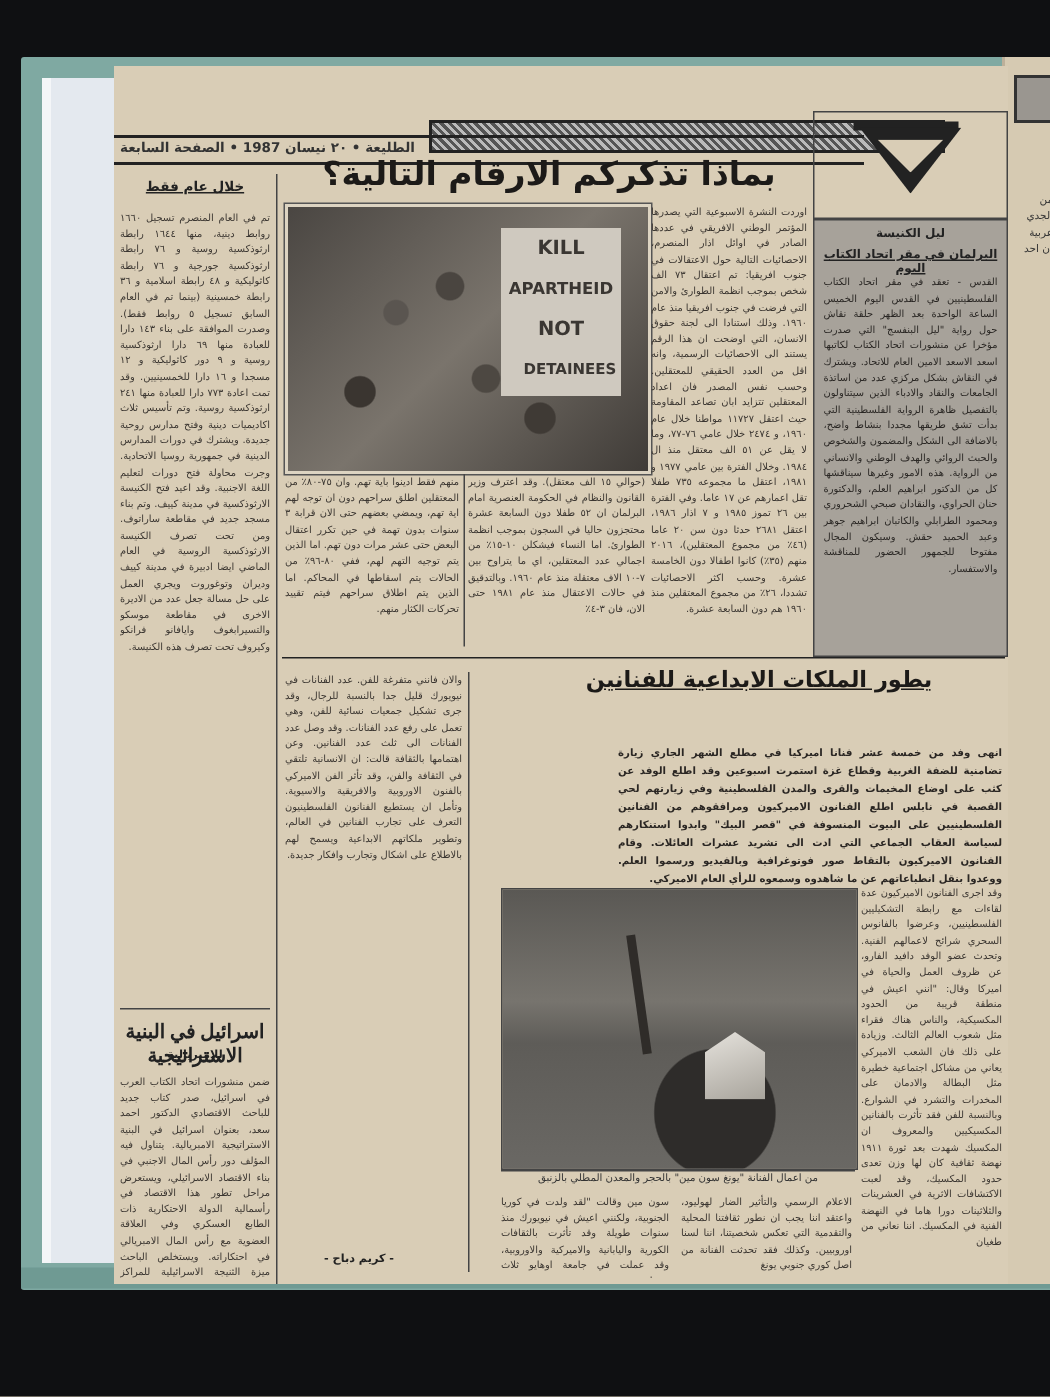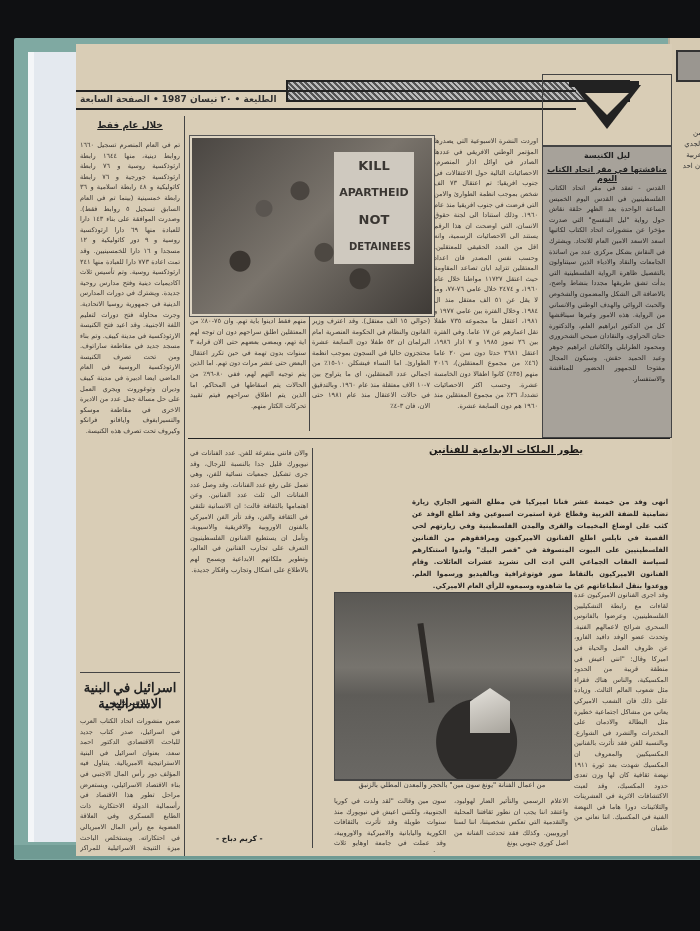--- a/index.html
+++ b/index.html
@@ -85,21 +85,21 @@
   .tree { position:absolute; left:88px; top:30px; width:6px; height:80px; background:#2f2c29; transform:rotate(-8deg); }
   .caption {
     position:absolute; left:258px; top:736px; width:236px; font-size:6.8px; color:#333;
     direction:rtl; text-align:center; border-top:1px solid #444;
   }
   .subhead {
     position:absolute; left:270px; top:400px; width:320px; text-align:center;
     direction:rtl; font-weight:bold; color:#1c1a18;
   }
   .subhead .l1 { font-size:14px; margin-bottom:10px; }
-  .subhead .l2 { font-size:10px; text-decoration:underline; }
+  .subhead .l2 { font-size:15px; text-decoration:underline; }
   .lede {
     position:absolute; left:336px; top:452px; width:256px; direction:rtl; text-align:justify;
     font-size:6.8px; line-height:12px; font-weight:bold; color:#2a2623;
   }
   .sidebar-box {
     position:absolute; left:466px; top:102px; width:128px; height:290px;
     background:#a7a29a; border:1px solid #444;
   }
   .chevron-box { position:absolute; left:466px; top:30px; width:128px; height:70px; border:1px solid #444; }
   .chevron {
@@ -126,29 +126,30 @@
   <div class="box"></div>
   <div class="txt">من الجدي عربية ان احد</div>
 </div>
 
 <div class="page">
   <div class="pattern-bar"></div>
   <div class="rule" style="left:0;top:46px;width:500px;height:2px;"></div>
   <div class="rule" style="left:0;top:64px;width:500px;height:2px;"></div>
   <div class="dateline">الطليعة • ٢٠ نيسان 1987 • الصفحة السابعة</div>
 
+  <div class="headline">بماذا تذكركم الارقام التالية؟</div>
 
   <div class="chevron-box">
     <div class="chevron-bar"></div>
     <div class="chevron"></div>
     <div class="chevron-inner"></div>
   </div>
   <div class="sidebar-box">
     <div class="sb-kicker">ليل الكنيسة</div>
-    <div class="sb-title">مناقشتها في مقر اتحاد الكتاب اليوم</div>
+    <div class="sb-title">البرلمان في مقر اتحاد الكتاب اليوم</div>
     <div class="col" style="left:6px;top:36px;width:116px;height:250px;color:#2a2724;">القدس - تعقد في مقر اتحاد الكتاب الفلسطينيين في القدس اليوم الخميس الساعة الواحدة بعد الظهر حلقة نقاش حول رواية "ليل البنفسج" التي صدرت مؤخرا عن منشورات اتحاد الكتاب لكاتبها اسعد الاسعد الامين العام للاتحاد. ويشترك في النقاش بشكل مركزي عدد من اساتذة الجامعات والنقاد والادباء الذين سيتناولون بالتفصيل ظاهرة الرواية الفلسطينية التي بدأت تشق طريقها مجددا بنشاط واضح، بالاضافة الى الشكل والمضمون والشخوص والحبث الروائي والهدف الوطني والانساني من الرواية. هذه الامور وغيرها سيناقشها كل من الدكتور ابراهيم العلم، والدكتورة حنان الحراوي، والنقادان صبحي الشحروري ومحمود الطرابلي والكاتبان ابراهيم جوهر وعبد الحميد حقش. وسيكون المجال مفتوحا للجمهور الحضور للمناقشة والاستفسار.</div>
   </div>
 
   <div class="col-title" style="left:4px;top:76px;width:100px;">خلال عام فقط</div>
   <div class="col" style="left:4px;top:96px;width:100px;height:520px;">تم في العام المنصرم تسجيل ١٦٦٠ روابط دينية، منها ١٦٤٤ رابطة ارثوذكسية روسية و ٧٦ رابطة ارثوذكسية جورجية و ٧٦ رابطة كاثوليكية و ٤٨ رابطة اسلامية و ٣٦ رابطة خمسينية (بينما تم في العام السابق تسجيل ٥ روابط فقط). وصدرت الموافقة على بناء ١٤٣ دارا للعبادة منها ٦٩ دارا ارثوذكسية روسية و ٩ دور كاثوليكية و ١٢ مسجدا و ١٦ دارا للخمسينيين. وقد تمت اعادة ٧٧٣ دارا للعبادة منها ٢٤١ ارثوذكسية روسية. وتم تأسيس ثلاث اكاديميات دينية وفتح مدارس روحية جديدة. ويشترك في دورات المدارس الدينية في جمهورية روسيا الاتحادية. وجرت محاولة فتح دورات لتعليم اللغة الاجنبية. وقد اعيد فتح الكنيسة الارثوذكسية في مدينة كييف. وتم بناء مسجد جديد في مقاطعة ساراتوف. ومن تحت تصرف الكنيسة الارثوذكسية الروسية في العام الماضي ايضا ادبيرة في مدينة كييف وديران وتوغوروت ويجري العمل على حل مسالة جعل عدد من الاديرة الاخرى في مقاطعة موسكو والتسيرابغوف وايافانو فرانكو وكيروف تحت تصرف هذه الكنيسة.</div>
   <div class="vline" style="left:108px;top:72px;height:740px;"></div>
 
   <div class="photo1">
     <div class="sign">
       <div>KILL</div>

